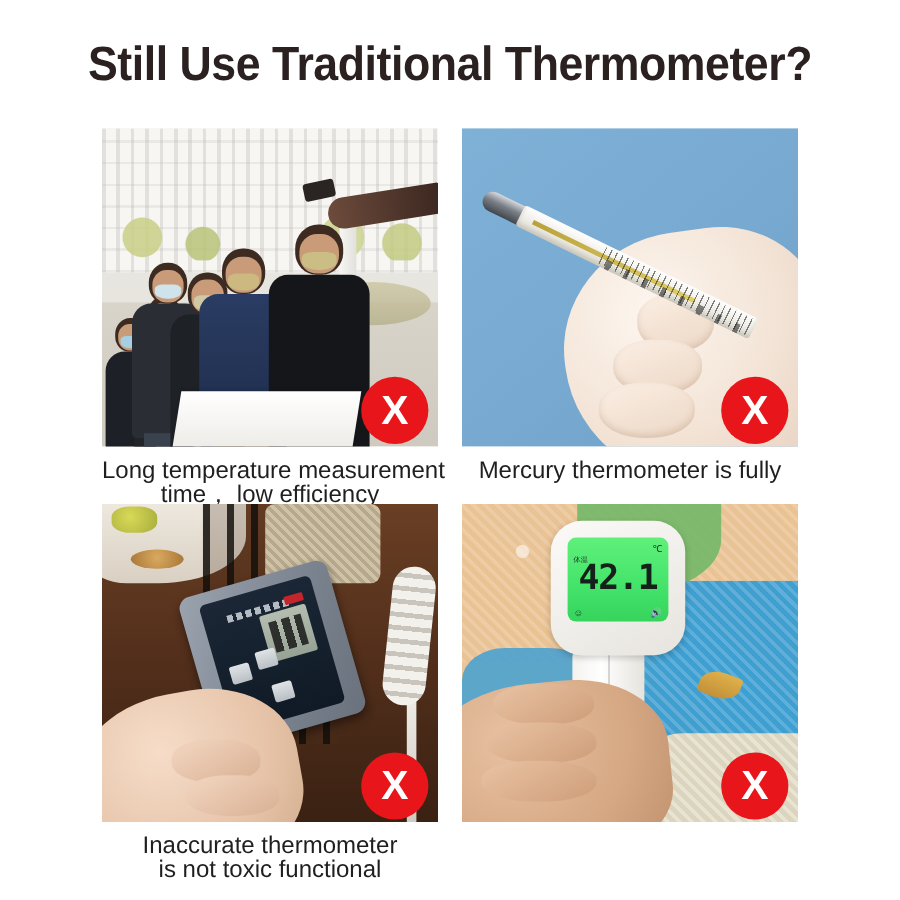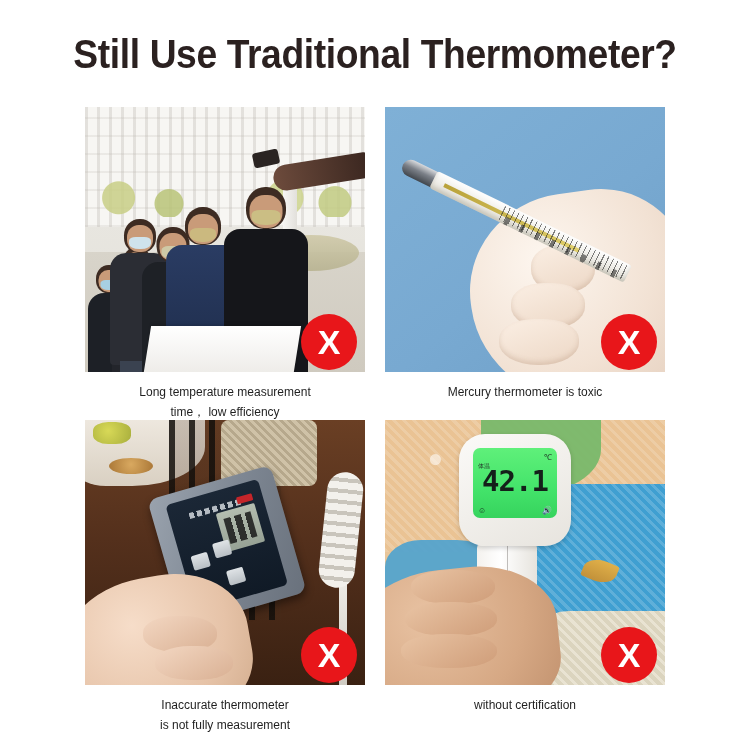--- a/index.html
+++ b/index.html
@@ -71,21 +71,21 @@
     line-height: 56px;
     text-align: center;
     z-index: 40;
   }
 
   .caption {
     width: 280px;
     margin-top: 10px;
     text-align: center;
     font-family: "Liberation Sans", sans-serif;
-    font-size: 12px;
+    font-size: 20px;
     line-height: 20px;
     color: #1f1f1f;
   }
   .caption .ln { display: block; white-space: nowrap; }
 
   
   .p1 { background: linear-gradient(#f2f1ee 0%, #efeee9 42%, #e8e6e0 43%, #e2e0d8 100%); }
   .p1 .bldg {
     position: absolute; left: 0; top: 0; width: 280px; height: 120px;
     background:
@@ -482,21 +482,21 @@
       <div class="therm">
         <div class="bulb"></div>
         <div class="glass"></div>
         <div class="merc"></div>
         <div class="scale"></div>
         <div class="nums"></div>
       </div>
       <div class="badge">X</div>
     </div>
     <div class="caption">
-      <span class="ln">Mercury thermometer is toxic</span>
+      <span class="ln">Mercury thermometer is fully</span>
     </div>
   </div>
 
   <div class="card c3">
     <div class="photo p3">
       <div class="tablecloth"></div>
       <div class="food"></div>
       <div class="plate"></div>
       <div class="chairs"></div>
       <div class="cushion"></div>
@@ -514,21 +514,21 @@
           <div class="btn" style="left:40px; top:80px;"></div>
         </div>
       </div>
       <div class="hand3"></div>
       <div class="fing3" style="left:58px; top:196px; width:74px; height:36px;"></div>
       <div class="fing3" style="left:70px; top:226px; width:78px; height:34px;"></div>
       <div class="badge">X</div>
     </div>
     <div class="caption">
       <span class="ln">Inaccurate thermometer</span>
-      <span class="ln">is not fully measurement</span>
+      <span class="ln">is not toxic functional</span>
     </div>
   </div>
 
   <div class="card c4">
     <div class="photo p4">
       <div class="quiltA"></div>
       <div class="quiltG"></div>
       <div class="quiltB"></div>
       <div class="quiltBlue2"></div>
       <div class="quiltCream"></div>
@@ -543,17 +543,16 @@
           <span class="ico r">🔊</span>
         </div>
       </div>
       <div class="hand4"></div>
       <div class="fing4" style="left:26px; top:150px; width:84px; height:34px;"></div>
       <div class="fing4" style="left:20px; top:182px; width:92px; height:34px;"></div>
       <div class="fing4" style="left:16px; top:214px; width:96px; height:34px;"></div>
       <div class="badge">X</div>
     </div>
     <div class="caption">
-      <span class="ln">without certification</span>
     </div>
   </div>
 
 </div>
 
 </body></html>

